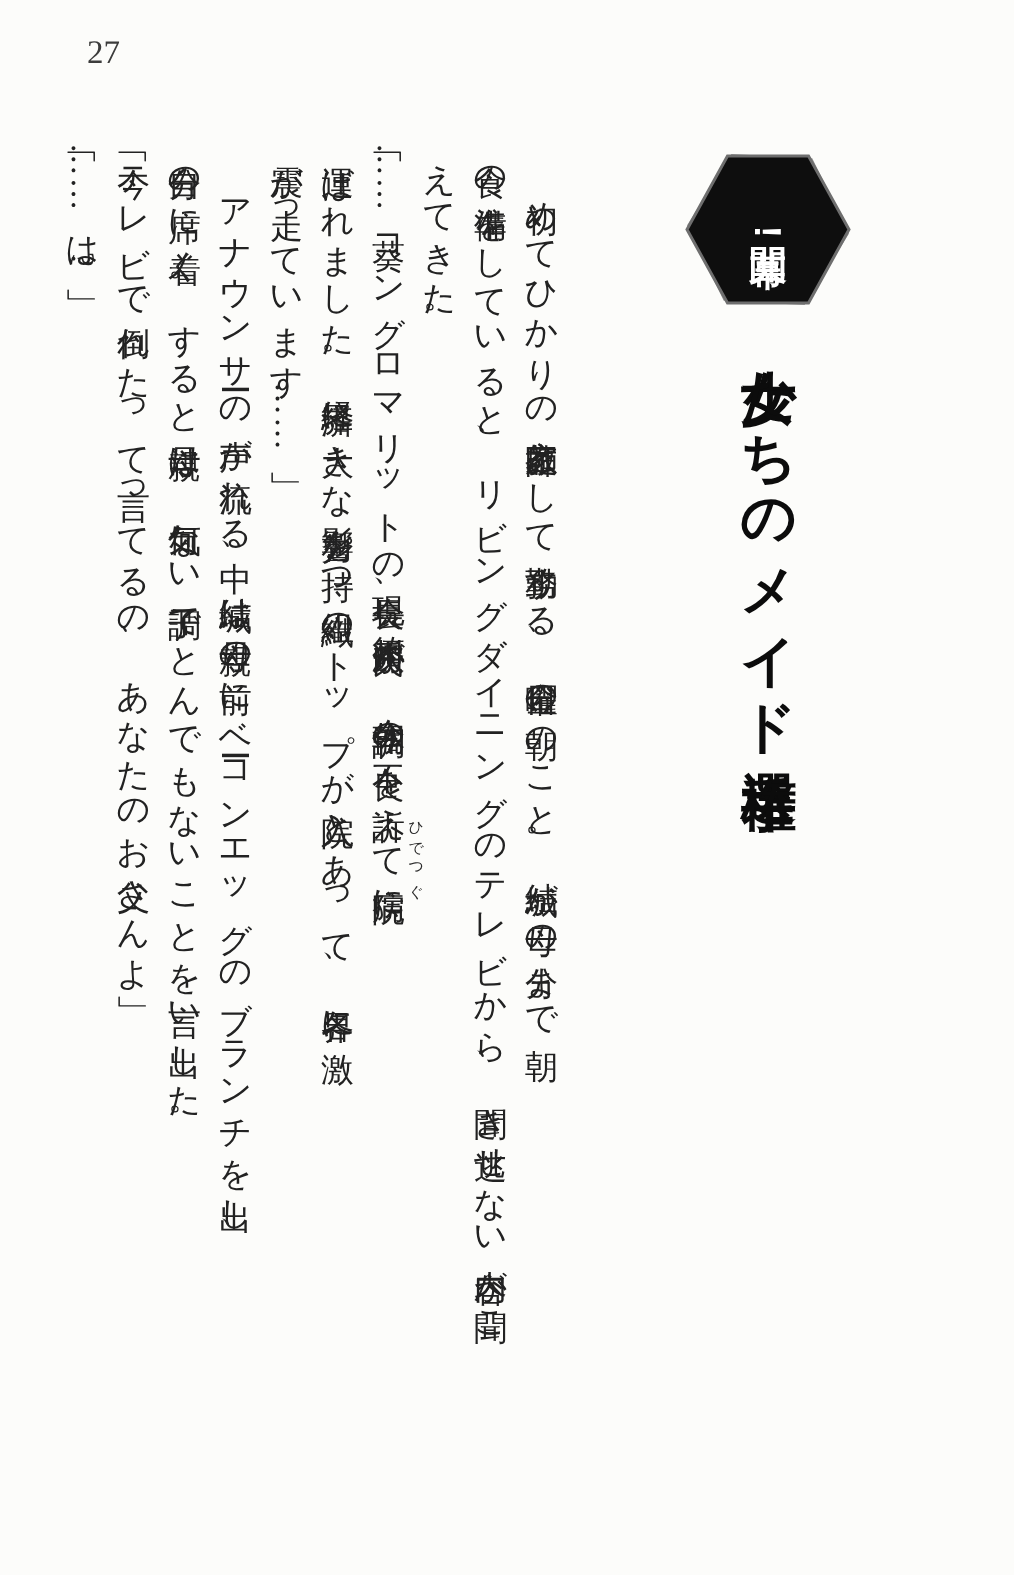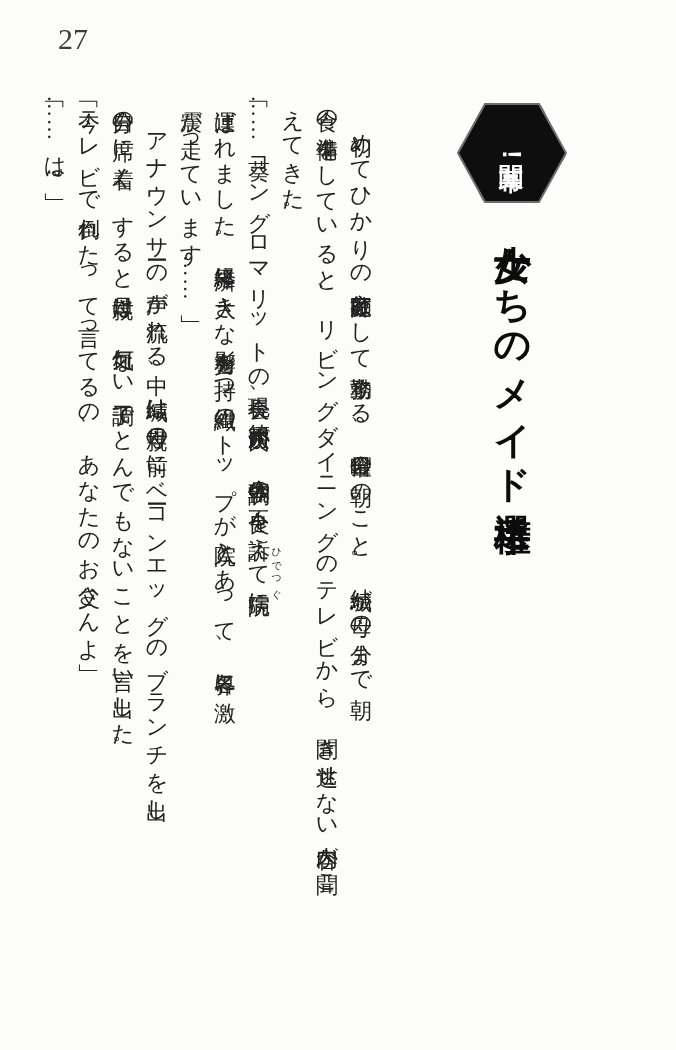--- a/index.html
+++ b/index.html
@@ -6,21 +6,21 @@
   body {
     width:676px; height:1050px; position:relative;
     background:#fcfcfa;
     font-family:"Liberation Serif","DejaVu Serif",serif;
     color:#1d1d1d;
     overflow:hidden;
   }
 
   .page-number {
     position:absolute; left:58px; top:22px;
-    font-size:30px; color:#3c3c3c;
+    font-size:22px; color:#3c3c3c;
   }
 
   
   .chapter {
     position:absolute; left:448px; top:99px; width:128px;
     display:flex; flex-direction:column; align-items:center;
   }
   .badge { position:relative; width:114px; height:108px; }
   .badge svg { position:absolute; left:0; top:0; }
   .badge-label {

